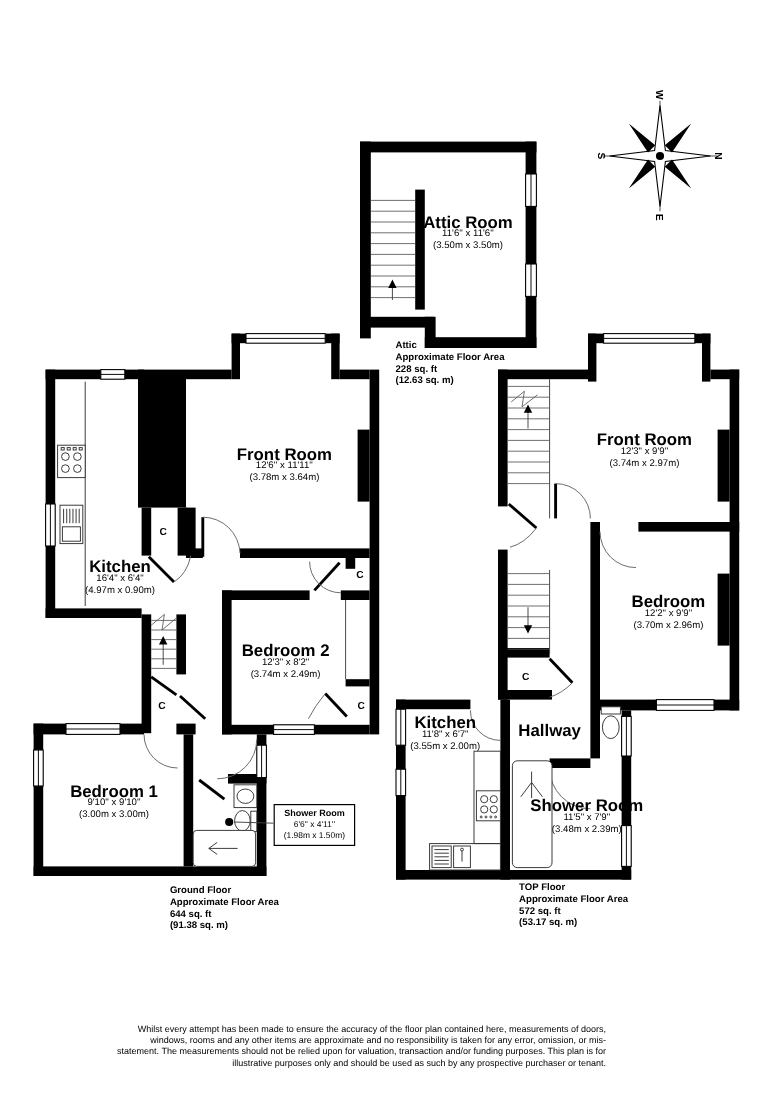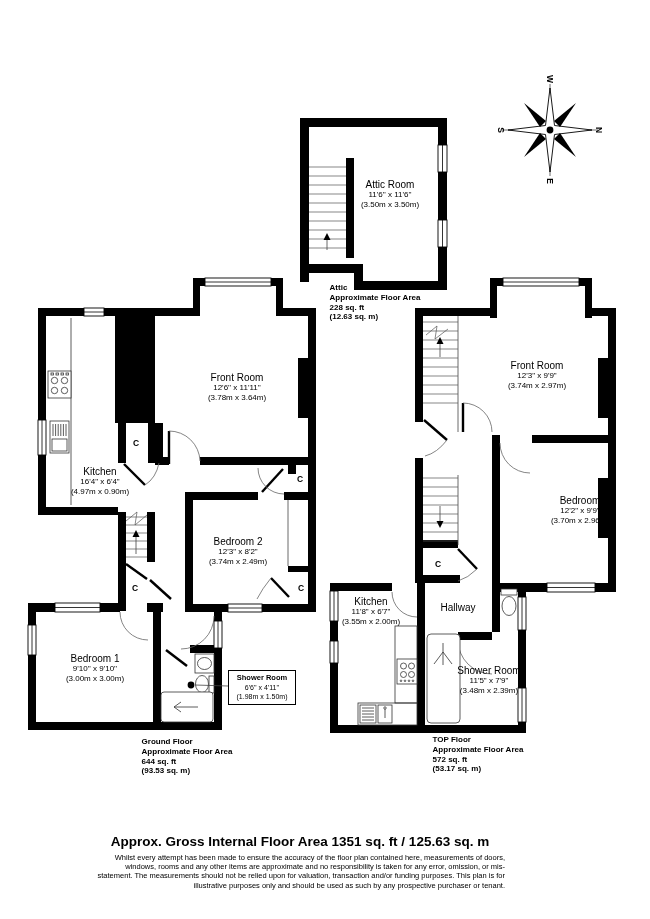--- a/index.html
+++ b/index.html
@@ -1,21 +1,21 @@
 <!DOCTYPE html>
 <html><head>
 <meta charset="utf-8">
 <style>
   html,body{margin:0;padding:0;background:#fff}
   .stage{position:relative;width:650px;height:919px;background:#fff;
          font-family:"Liberation Sans",sans-serif;color:#000;overflow:hidden}
   .stage svg{position:absolute;left:0;top:0}
   .rl{position:absolute;transform:translateX(-50%);text-align:center;
       font-size:8px;line-height:10px;white-space:nowrap}
-  .rl .nm{font-weight:normal;font-size:10px}
+  .rl .nm{font-weight:bold;font-size:14px}
   .al{position:absolute;transform:translateX(-50%);text-align:left;
       font-size:8px;font-weight:bold;line-height:9.8px;white-space:nowrap}
   .cl{position:absolute;transform:translate(-50%,-50%);font-weight:bold;font-size:8.5px}
   .shower-box{position:absolute;left:228px;top:670px;width:64px;background:#fff;
       border:1px solid #000;text-align:center;font-size:7px;line-height:9.6px;
       padding:2px 1px;z-index:3}
   .shower-box .nm{font-weight:bold;font-size:7.5px}
   .title{position:absolute;left:95px;top:834px;width:410px;text-align:center;
       font-weight:bold;font-size:13.5px;white-space:nowrap}
   .disclaimer{position:absolute;left:95px;top:853px;width:410px;text-align:right;
@@ -325,29 +325,29 @@
   </div>
   <div class="shower-box">
     <div class="nm">Shower Room</div>
     <div>6'6'' x 4'11''</div>
     <div>(1.98m x 1.50m)</div>
   </div>
   <div class="al" style="left:187px;top:737px">
     <div>Ground Floor</div>
     <div>Approximate Floor Area</div>
     <div>644 sq. ft</div>
-    <div>(93.53 sq. m)</div>
+    <div>(91.38 sq. m)</div>
   </div>
 
   <div class="rl" style="left:537px;top:361px">
     <div class="nm">Front Room</div>
     <div>12'3" x 9'9"</div>
     <div>(3.74m x 2.97m)</div>
   </div>
-  <div class="rl" style="left:580px;top:496px">
+  <div class="rl" style="left:557px;top:496px">
     <div class="nm">Bedroom</div>
     <div>12'2" x 9'9"</div>
     <div>(3.70m x 2.96m)</div>
   </div>
   <div class="rl" style="left:371px;top:597px">
     <div class="nm">Kitchen</div>
     <div>11'8" x 6'7"</div>
     <div>(3.55m x 2.00m)</div>
   </div>
   <div class="rl" style="left:458px;top:603px">
@@ -364,16 +364,15 @@
     <div>572 sq. ft</div>
     <div>(53.17 sq. m)</div>
   </div>
 
   <div class="cl" style="left:136px;top:443px">C</div>
   <div class="cl" style="left:135px;top:588px">C</div>
   <div class="cl" style="left:300px;top:479px">C</div>
   <div class="cl" style="left:301px;top:588px">C</div>
   <div class="cl" style="left:438px;top:564px">C</div>
 
-  <div class="title">Approx. Gross Internal Floor Area 1351 sq. ft / 125.63 sq. m</div>
   <div class="disclaimer">Whilst every attempt has been made to ensure the accuracy of the floor plan contained here, measurements of doors, windows, rooms and any other items are approximate and no responsibility is taken for any error, omission, or mis-statement. The measurements should not be relied upon for valuation, transaction and/or funding purposes. This plan is for illustrative purposes only and should be used as such by any prospective purchaser or tenant.</div>
 
 </div>
 
 </body></html>

